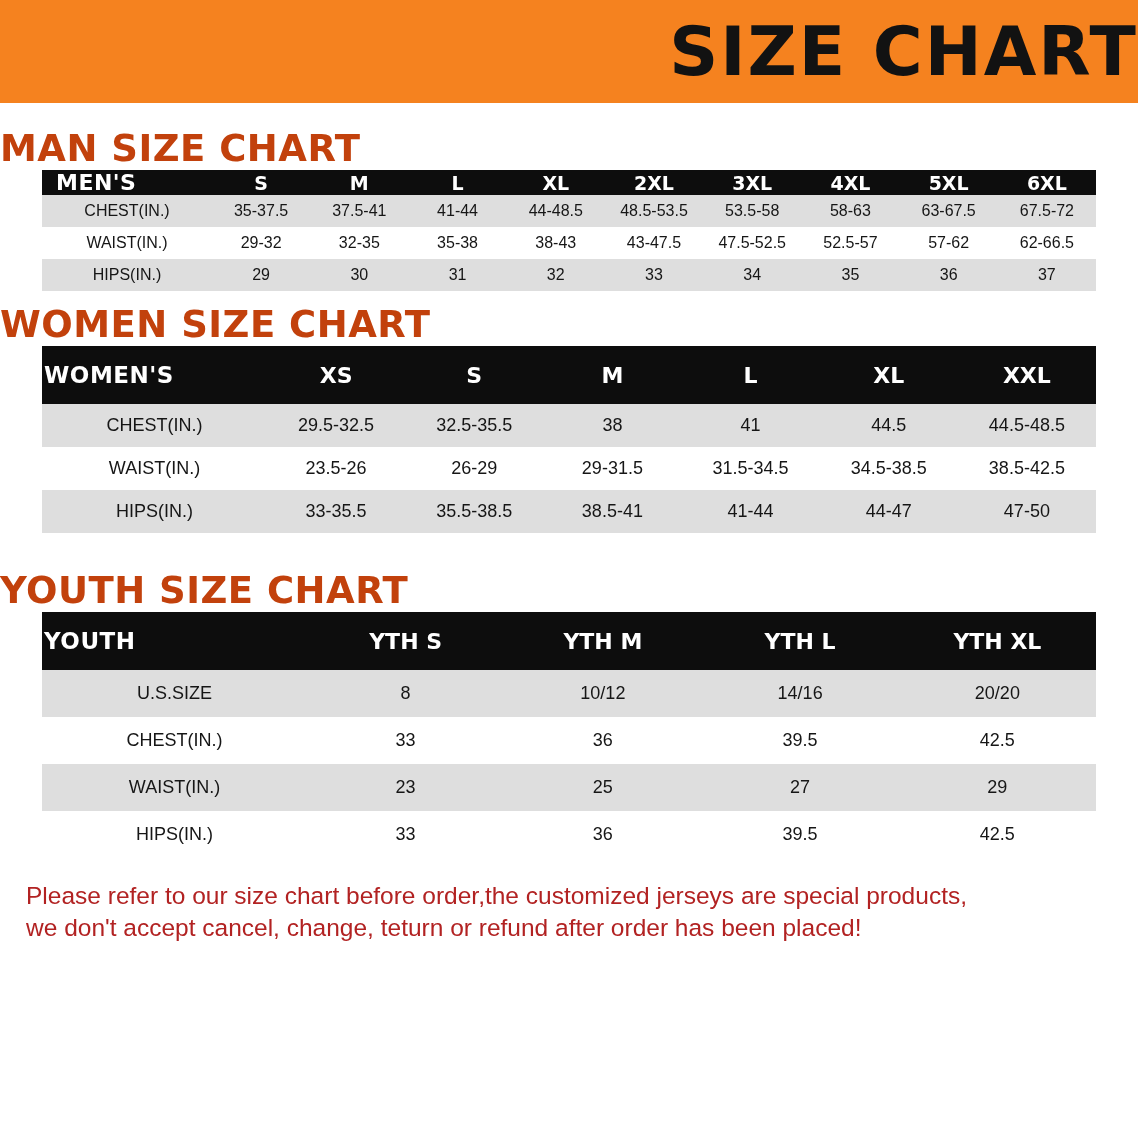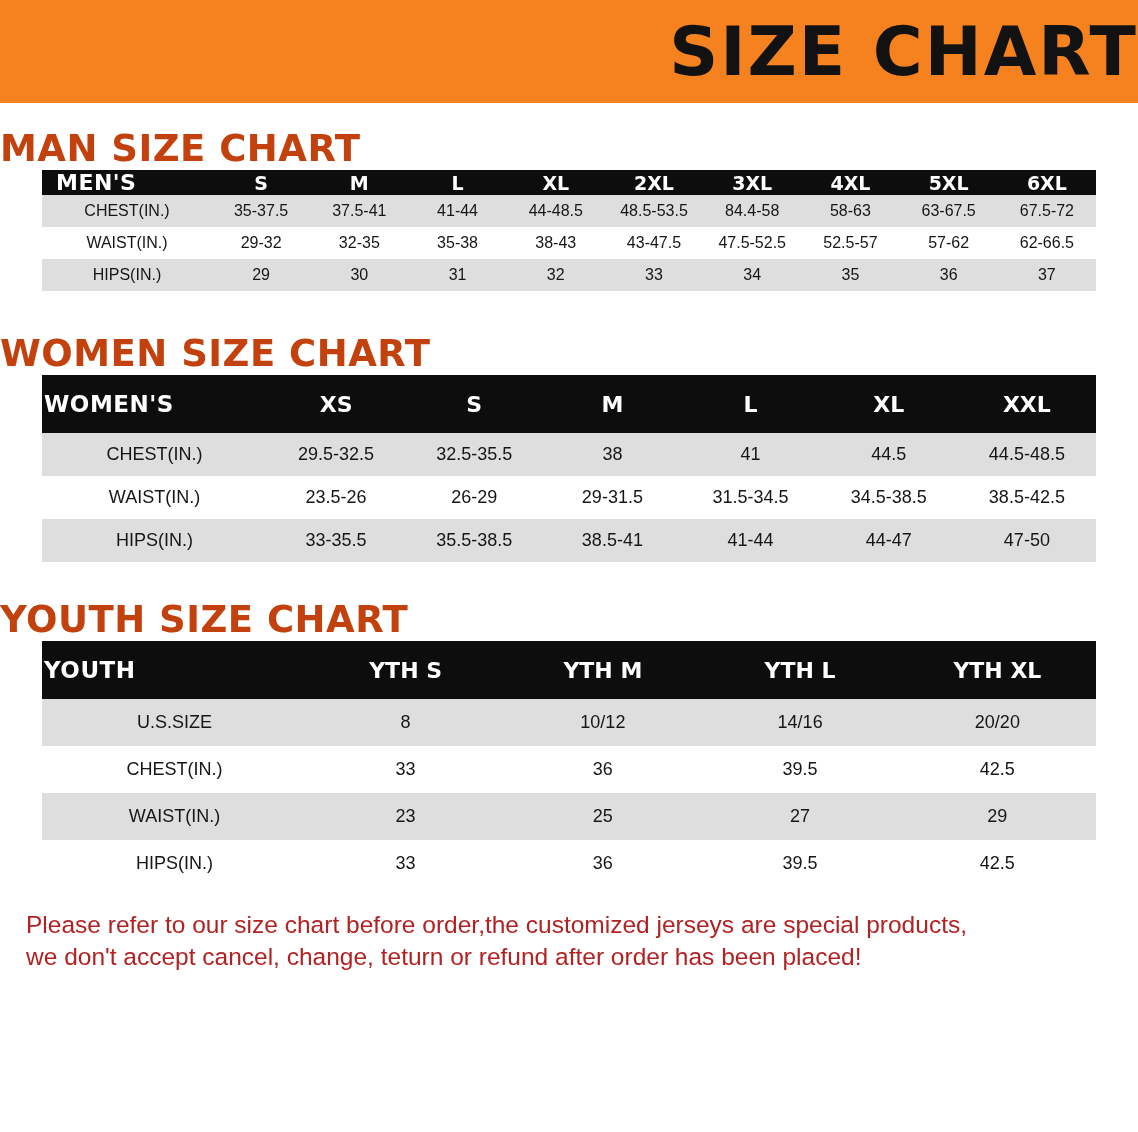--- a/index.html
+++ b/index.html
@@ -39,21 +39,21 @@
 
   
   .section-title {
     font-family: "DejaVu Sans", sans-serif;
     font-weight: bold;
     font-size: 37px;
     color: #c2410c;
     letter-spacing: 0.5px;
   }
   #man-title { margin-top: 24px; }
-  #women-title { margin-top: 41px; }
+  #women-title { margin-top: 12px; }
   #youth-title { margin-top: 36px; }
 
   
   .table-wrap {
     margin: 0 auto;
     box-sizing: border-box;
   }
   table.size-table {
     border-collapse: collapse;
     width: 100%;
@@ -150,21 +150,21 @@
         </tr>
       </thead>
       <tbody>
         <tr class="shade">
           <td class="rowlabel">CHEST(IN.)</td>
           <td>35-37.5</td>
           <td>37.5-41</td>
           <td>41-44</td>
           <td>44-48.5</td>
           <td>48.5-53.5</td>
-          <td>84.4-58</td>
+          <td>53.5-58</td>
           <td>58-63</td>
           <td>63-67.5</td>
           <td>67.5-72</td>
         </tr>
         <tr class="plain">
           <td class="rowlabel">WAIST(IN.)</td>
           <td>29-32</td>
           <td>32-35</td>
           <td>35-38</td>
           <td>38-43</td>

